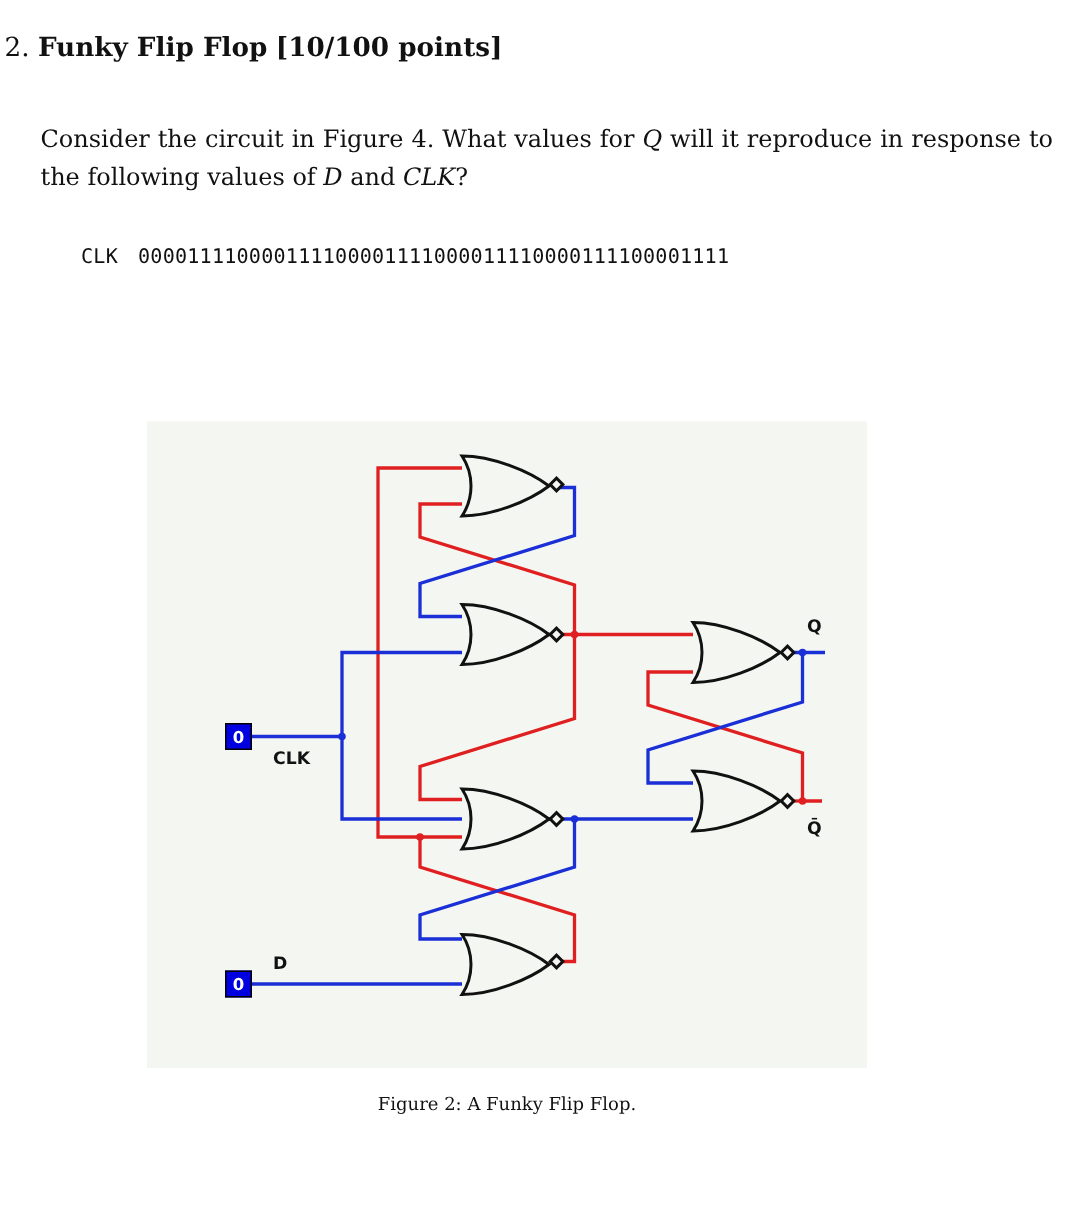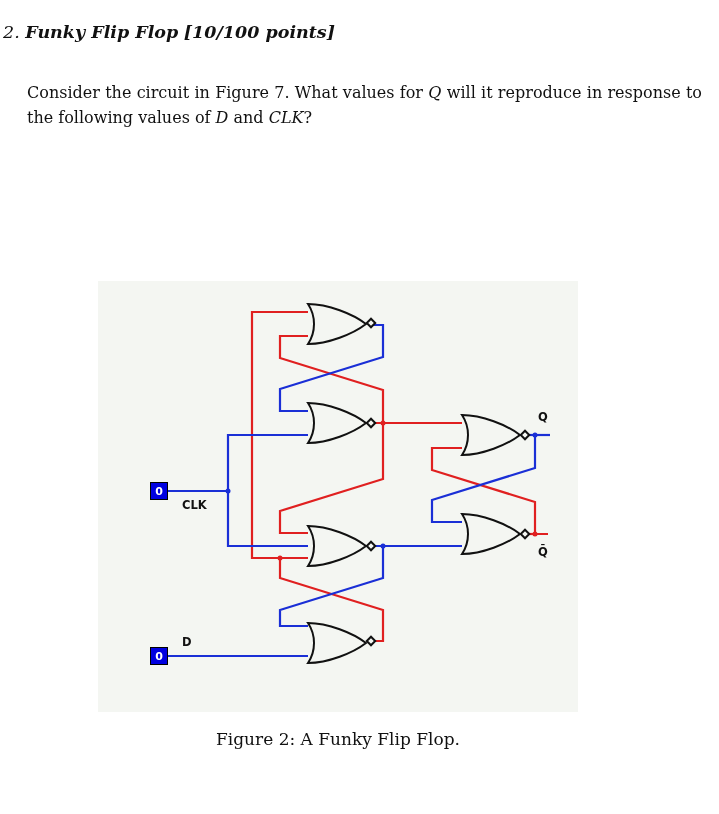--- a/index.html
+++ b/index.html
@@ -1,44 +1,45 @@
 <!DOCTYPE html>
 <html><head>
 <meta charset="utf-8">
 <style>
   html, body { margin:0; padding:0; background:#ffffff; }
   body { width:719px; height:814px; position:relative; overflow:hidden;
          font-family:"DejaVu Serif", "Liberation Serif", serif; color:#111; }
-  .heading { position:absolute; left:3px; top:22px; font-size:17.5px;font-style:italic; }
+  .heading { position:absolute; left:3px; top:22px; font-size:17.5px; }
   .heading .num { font-weight:normal; }
   .heading .title { font-weight:bold; }
   .heading .pts { font-weight:bold; }
   .prompt { position:absolute; left:27px; top:80px; width:675px; font-size:16px; line-height:25px; text-align:justify; }
   .prompt i { font-style:italic; }
   .signals { position:absolute; left:54px; top:159px; font-family:"DejaVu Sans Mono","Liberation Mono",monospace; font-size:13.4px; line-height:25px; letter-spacing:0.15px; }
   .sigrow { white-space:pre; }
   .signame { display:inline-block; width:38px; }
   .figure { position:absolute; left:98px; top:281px; width:480px; height:431px; background:#f4f6f2; }
   .figure svg { position:absolute; left:0; top:0; }
-  .caption { position:absolute; left:0; width:676px; top:729px; text-align:center; font-size:17px; }
+  .caption { position:absolute; left:0; width:676px; top:729px; text-align:center; font-size:12px; }
   .input-box { position:absolute; width:18px; height:18px; background:#0000e0; color:#fff; font-family:"DejaVu Sans","Liberation Sans",sans-serif; font-weight:bold; font-size:11px; text-align:center; line-height:18px; border:1px solid #000; box-sizing:border-box; }
   .clabel { position:absolute; font-family:"DejaVu Sans","Liberation Sans",sans-serif; font-weight:bold; font-size:11.5px; color:#111; }
 </style>
 </head>
 <body>
 
 <div class="heading">
   <span class="num">2.</span>
   <span class="title">Funky Flip Flop</span>
   <span class="pts">[10/100 points]</span>
 </div>
 
-<div class="prompt"><span>Consider the circuit in Figure 7. What values for </span><i>Q</i><span> will it reproduce in response to the following values of </span><i>D</i><span> and </span><i>CLK</i><span>?</span></div>
+<div class="prompt"><span>Consider the circuit in Figure 4. What values for </span><i>Q</i><span> will it reproduce in response to the following values of </span><i>D</i><span> and </span><i>CLK</i><span>?</span></div>
 
 <div class="signals">
+  <div class="sigrow"><span class="signame">CLK</span><span>000011110000111100001111000011110000111100001111</span></div>
 </div>
 
 <div class="figure">
   <svg width="480" height="431" viewBox="0 0 480 431">
     <defs>
       <path id="nor" d="M0,0 C20,0 45,10 58,20 C45,30 20,40 0,40 C8,28 8,12 0,0 Z"></path>
     </defs>
     <g fill="none" stroke-width="2.2" stroke-linejoin="miter">
 
       <g stroke="#e02020">

